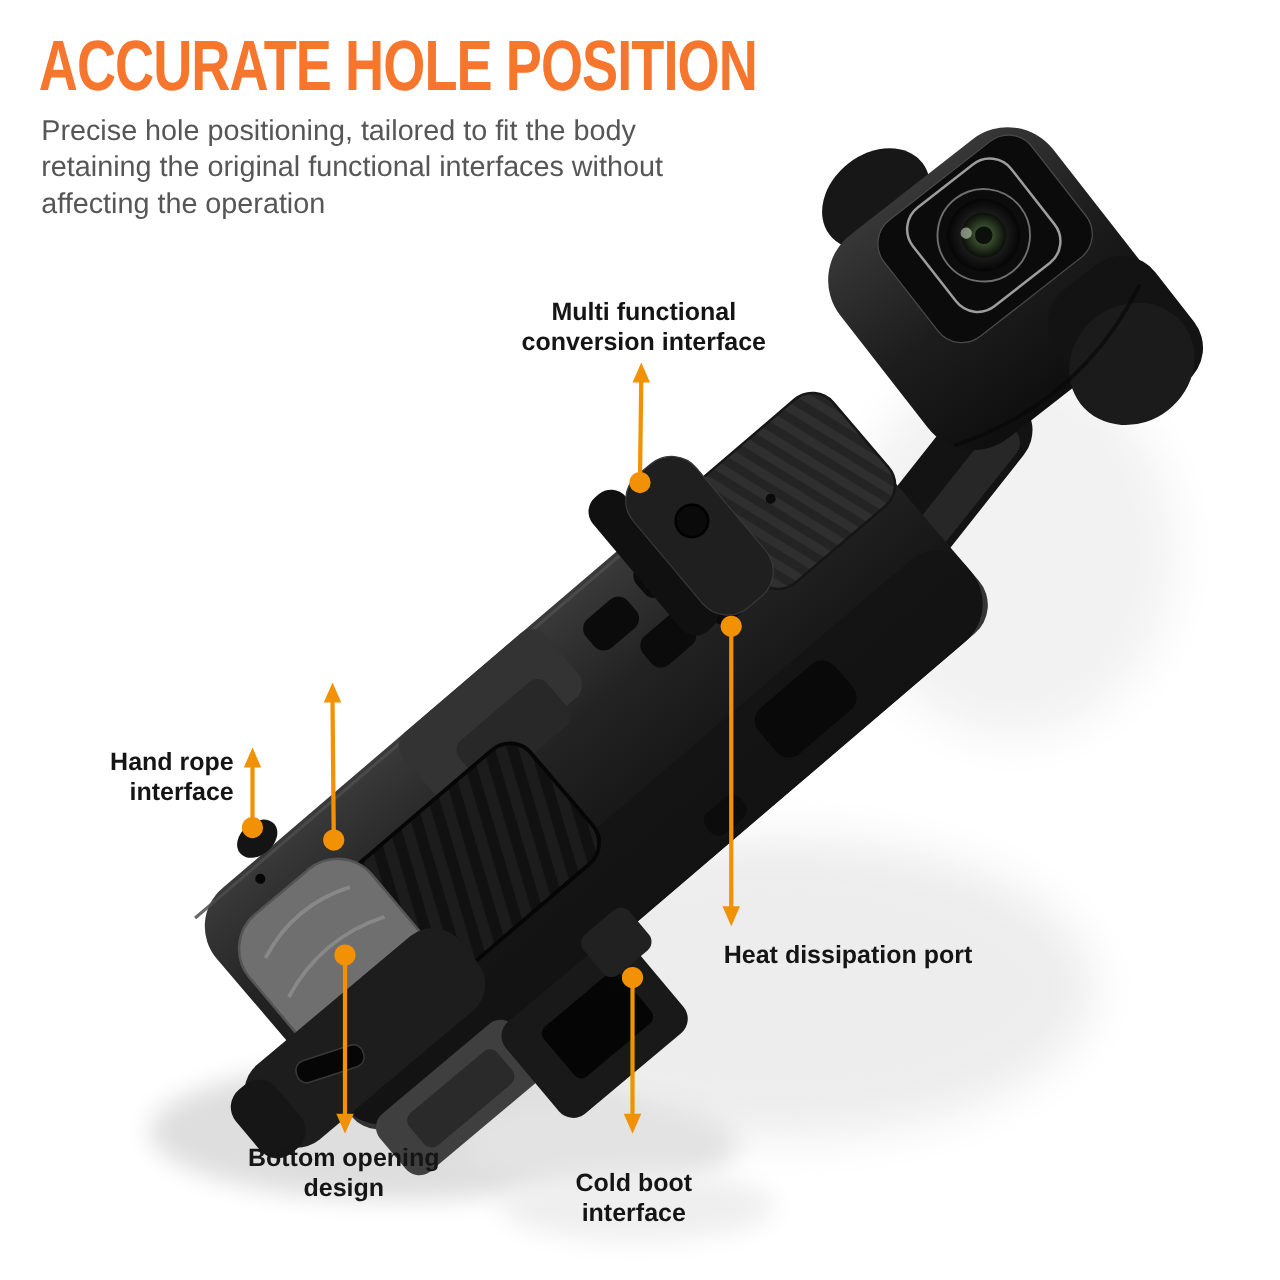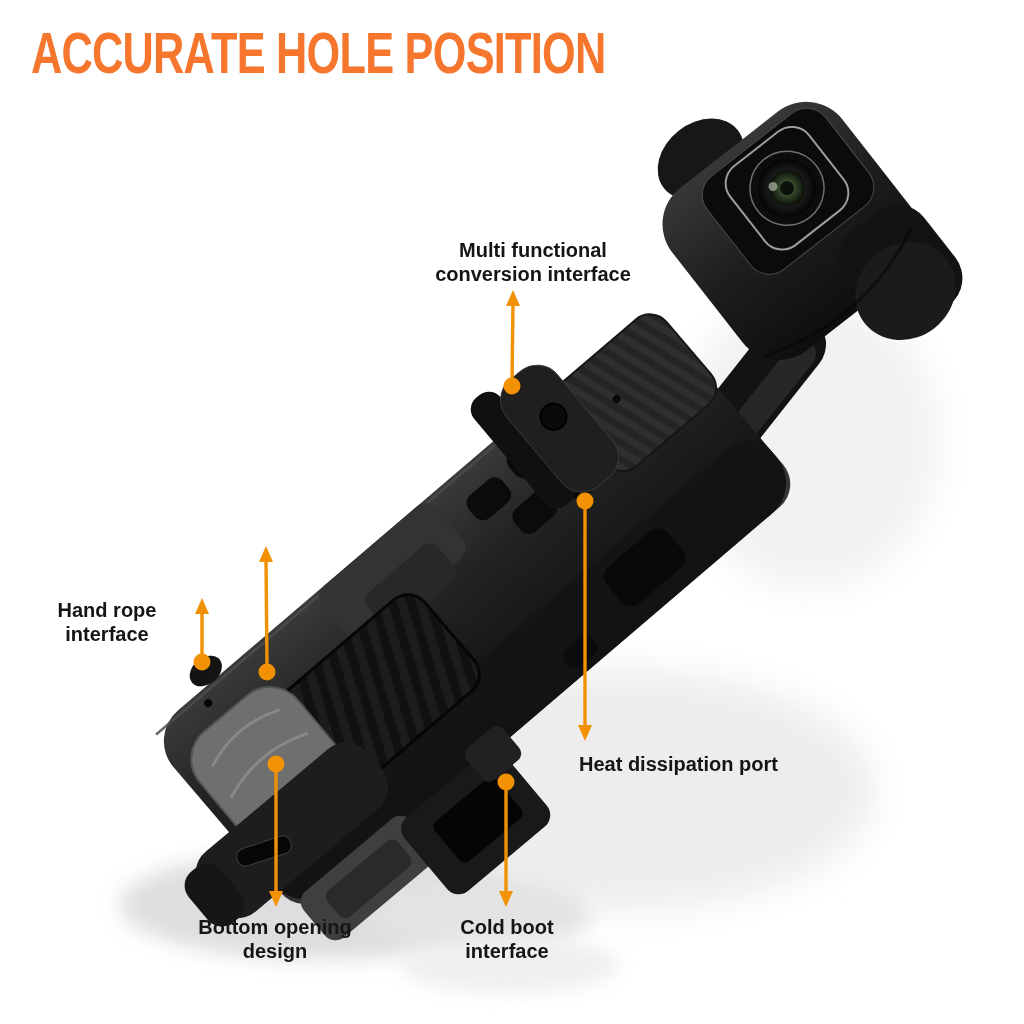--- a/index.html
+++ b/index.html
@@ -26,36 +26,39 @@
     font-size:23px;line-height:29px;font-weight:400;
     color:var(--subtitle-gray);white-space:pre-line;
   }
   .product-svg{position:absolute;left:0;top:0;}
   .callout-label{
     position:absolute;font-weight:700;font-size:20px;line-height:23.5px;
     color:var(--label-text);white-space:pre-line;
   }
   .lbl-center{text-align:center;}
   .lbl-right{text-align:right;}
-  #label-multi-functional{left:408px;top:239px;width:250px;}
+  #label-multi-functional{left:390px;top:239px;width:250px;}
   #label-display-logo{left:194px;top:489px;width:150px;}
-  #label-hand-rope{left:27px;top:599px;width:160px;text-align:center;}
+  #label-hand-rope{left:27px;top:599px;width:160px;}
   #label-heat-dissipation{left:579px;top:753px;width:280px;}
   #label-bottom-opening{left:165px;top:916px;width:220px;}
-  #label-cold-boot{left:397px;top:916px;width:220px;}
+  #label-cold-boot{left:397px;top:936px;width:220px;}
   .arrow-line{stroke:var(--arrow-orange);stroke-width:3.4;stroke-linecap:round;}
   .arrow-dot{fill:var(--arrow-orange);}
   .arrow-head{fill:var(--arrow-orange);}
 </style>
 </head>
 <body>
 
 <div id="canvas">
 
   <h1 id="page-title">ACCURATE HOLE POSITION</h1>
+  <p id="page-subtitle">Precise hole positioning, tailored to fit the body
+retaining the original functional interfaces without
+affecting the operation</p>
 
   <svg class="product-svg" width="1024" height="1024" viewBox="0 0 1024 1024" role="img" aria-label="Black pocket gimbal camera fitted in a protective frame case">
     <defs>
       <linearGradient id="bodyGrad" gradientUnits="userSpaceOnUse" x1="0" y1="-118" x2="0" y2="118">
         <stop offset="0" stop-color="#3a3a3a"></stop>
         <stop offset="0.35" stop-color="#232323"></stop>
         <stop offset="1" stop-color="#0d0d0d"></stop>
       </linearGradient>
       <linearGradient id="headGrad" gradientUnits="userSpaceOnUse" x1="0" y1="-112" x2="0" y2="95">
         <stop offset="0" stop-color="#373737"></stop>

